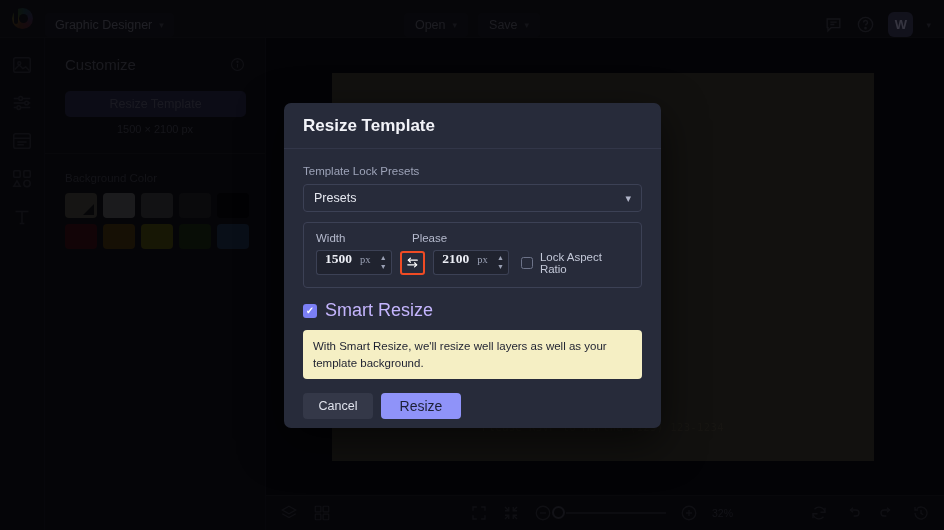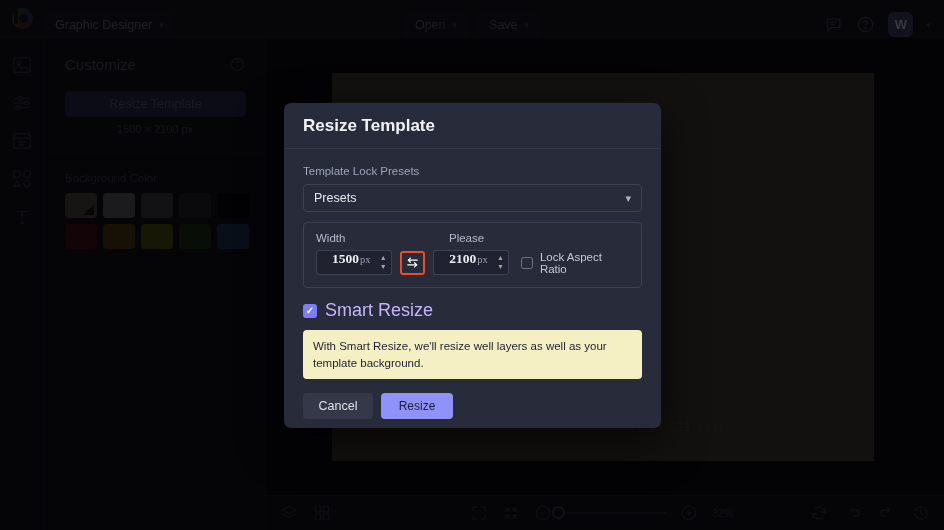--- a/index.html
+++ b/index.html
@@ -131,30 +131,30 @@
   .select-box {
     height: 28px; border: 1px solid #3c4155; border-radius: 4px;
     display: flex; align-items: center; justify-content: space-between;
     padding: 0 10px; color: #e6e8f0; font-size: 12.5px; background: #272b3a;
   }
   .chev { color: #b0b5c8; font-size: 11px; }
   .size-box {
     margin-top: 10px; border: 1px solid #3c4155; border-radius: 4px;
     padding: 9px 12px 12px 12px;
   }
-  .size-labels { display: flex; color: #b5bacd; font-size: 11.5px; margin-bottom: 6px; gap: 37px; }
+  .size-labels { display: flex; color: #b5bacd; font-size: 11.5px; margin-bottom: 6px; }
   .lbl-w { width: 96px; }
   .size-row { display: flex; align-items: center; gap: 0; }
   .num-field {
     width: 61px; height: 25px; background: #20232f; border: 1px solid #3c4155;
     border-right: none; border-radius: 3px 0 0 3px;
     display: flex; align-items: baseline; justify-content: flex-end; padding-right: 5px; font-family: Liberation Serif, serif;
   }
   .num-val { color: #eceef5; font-size: 13.5px; font-weight: 700; }
-  .num-unit { color: #9aa0b4; font-size: 10.5px; margin-left: 1px; text-align: right; }
+  .num-unit { color: #9aa0b4; font-size: 10.5px; margin-left: 8px; text-align: right; }
   .stepper {
     width: 17px; height: 25px; background: #20232f; border: 1px solid #3c4155;
     border-left: none; border-radius: 0 3px 3px 0;
     display: flex; flex-direction: column; align-items: center; justify-content: center; gap: 3px;
     color: #9aa0b4; font-size: 7px; line-height: 6px;
   }
   .swap-btn {
     width: 26px; height: 24px; margin: 0 8px;
     border: 2px solid #f04b24; border-radius: 3px;
     display: flex; align-items: center; justify-content: center; color: #fff;
@@ -174,22 +174,22 @@
   .notice {
     margin-top: 9px; background: #f5efc4; border-radius: 4px;
     padding: 8px 10px; color: #1d2030; font-size: 11.5px; line-height: 1.45;
   }
   .modal-actions { display: flex; gap: 8px; margin-top: 14px; }
   .btn-cancel {
     width: 70px; height: 26px; border-radius: 4px; background: #343848;
     color: #dfe2ec; font-size: 12.5px; display: flex; align-items: center; justify-content: center;
   }
   .btn-resize {
-    width: 72px; height: 26px; border-radius: 4px; background: #8f93f9;
-    color: #1c2036; font-size: 12px; display: flex; align-items: center; justify-content: center;
+    width: 80px; height: 26px; border-radius: 4px; background: #8f93f9;
+    color: #1c2036; font-size: 14px; display: flex; align-items: center; justify-content: center;
   }
 
   
   #bottombar {
     position: absolute; left: 266px; bottom: 0; right: 0; height: 35px;
     background: #0c0c0f; border-top: 1px solid #16161b;
     display: flex; align-items: center; padding: 0 14px;
   }
   .bicon { width: 18px; height: 18px; color: #303038; }
   .bicon svg { width: 100%; height: 100%; }

